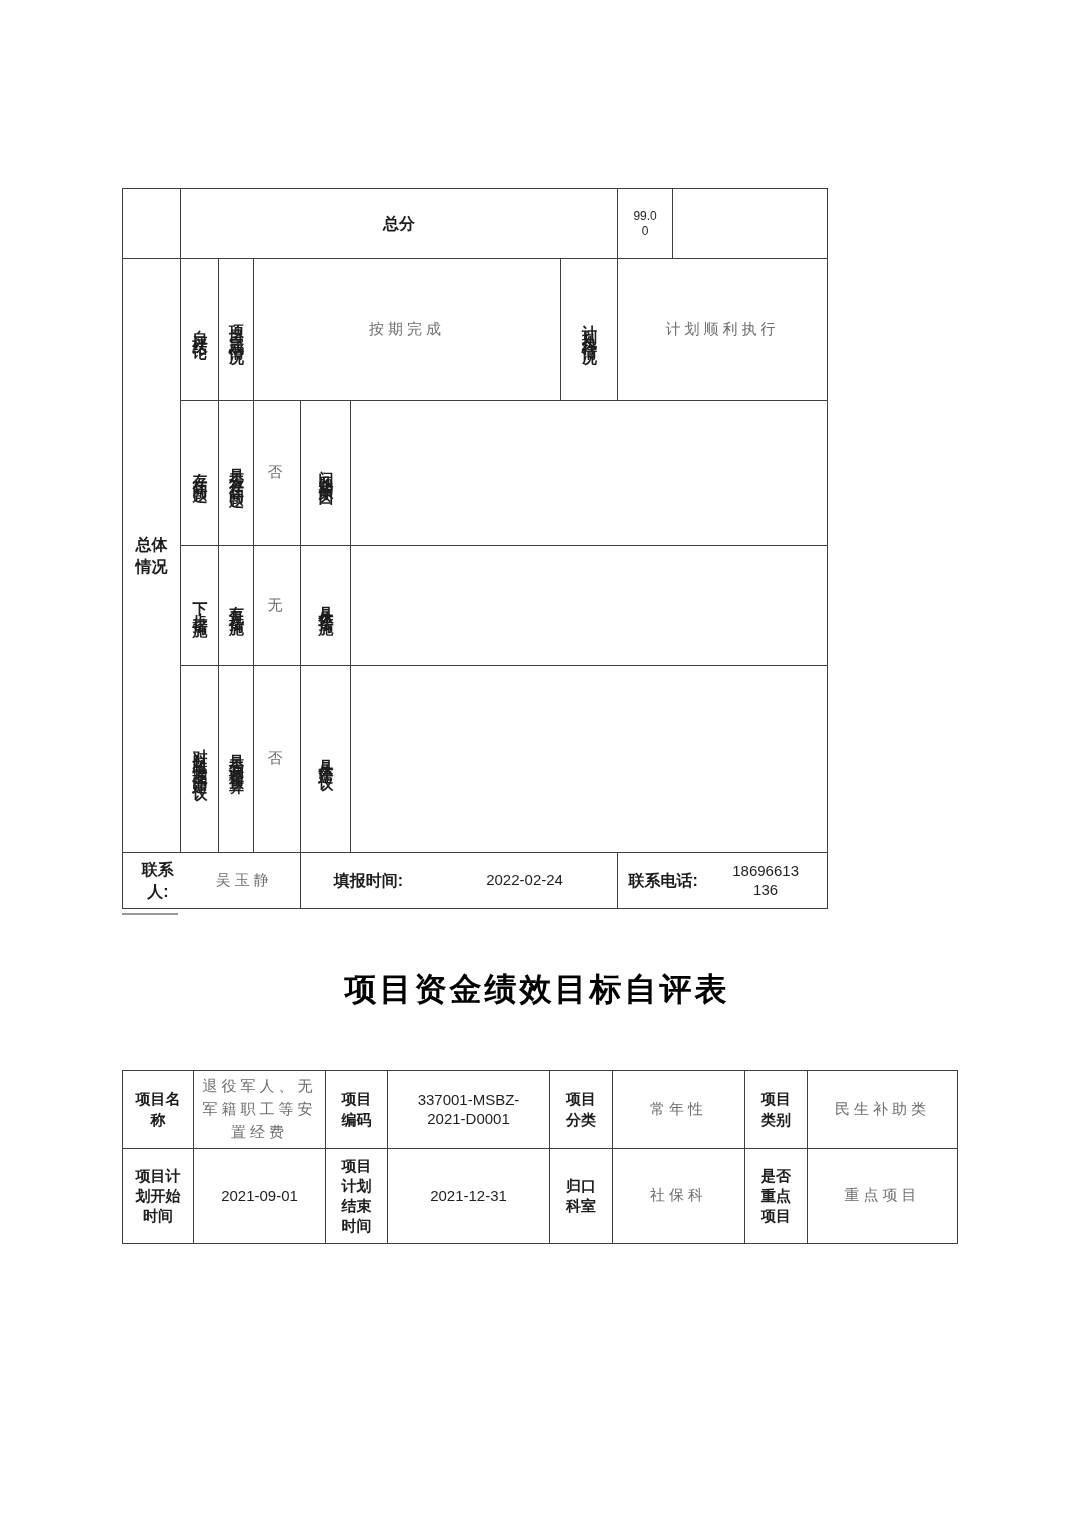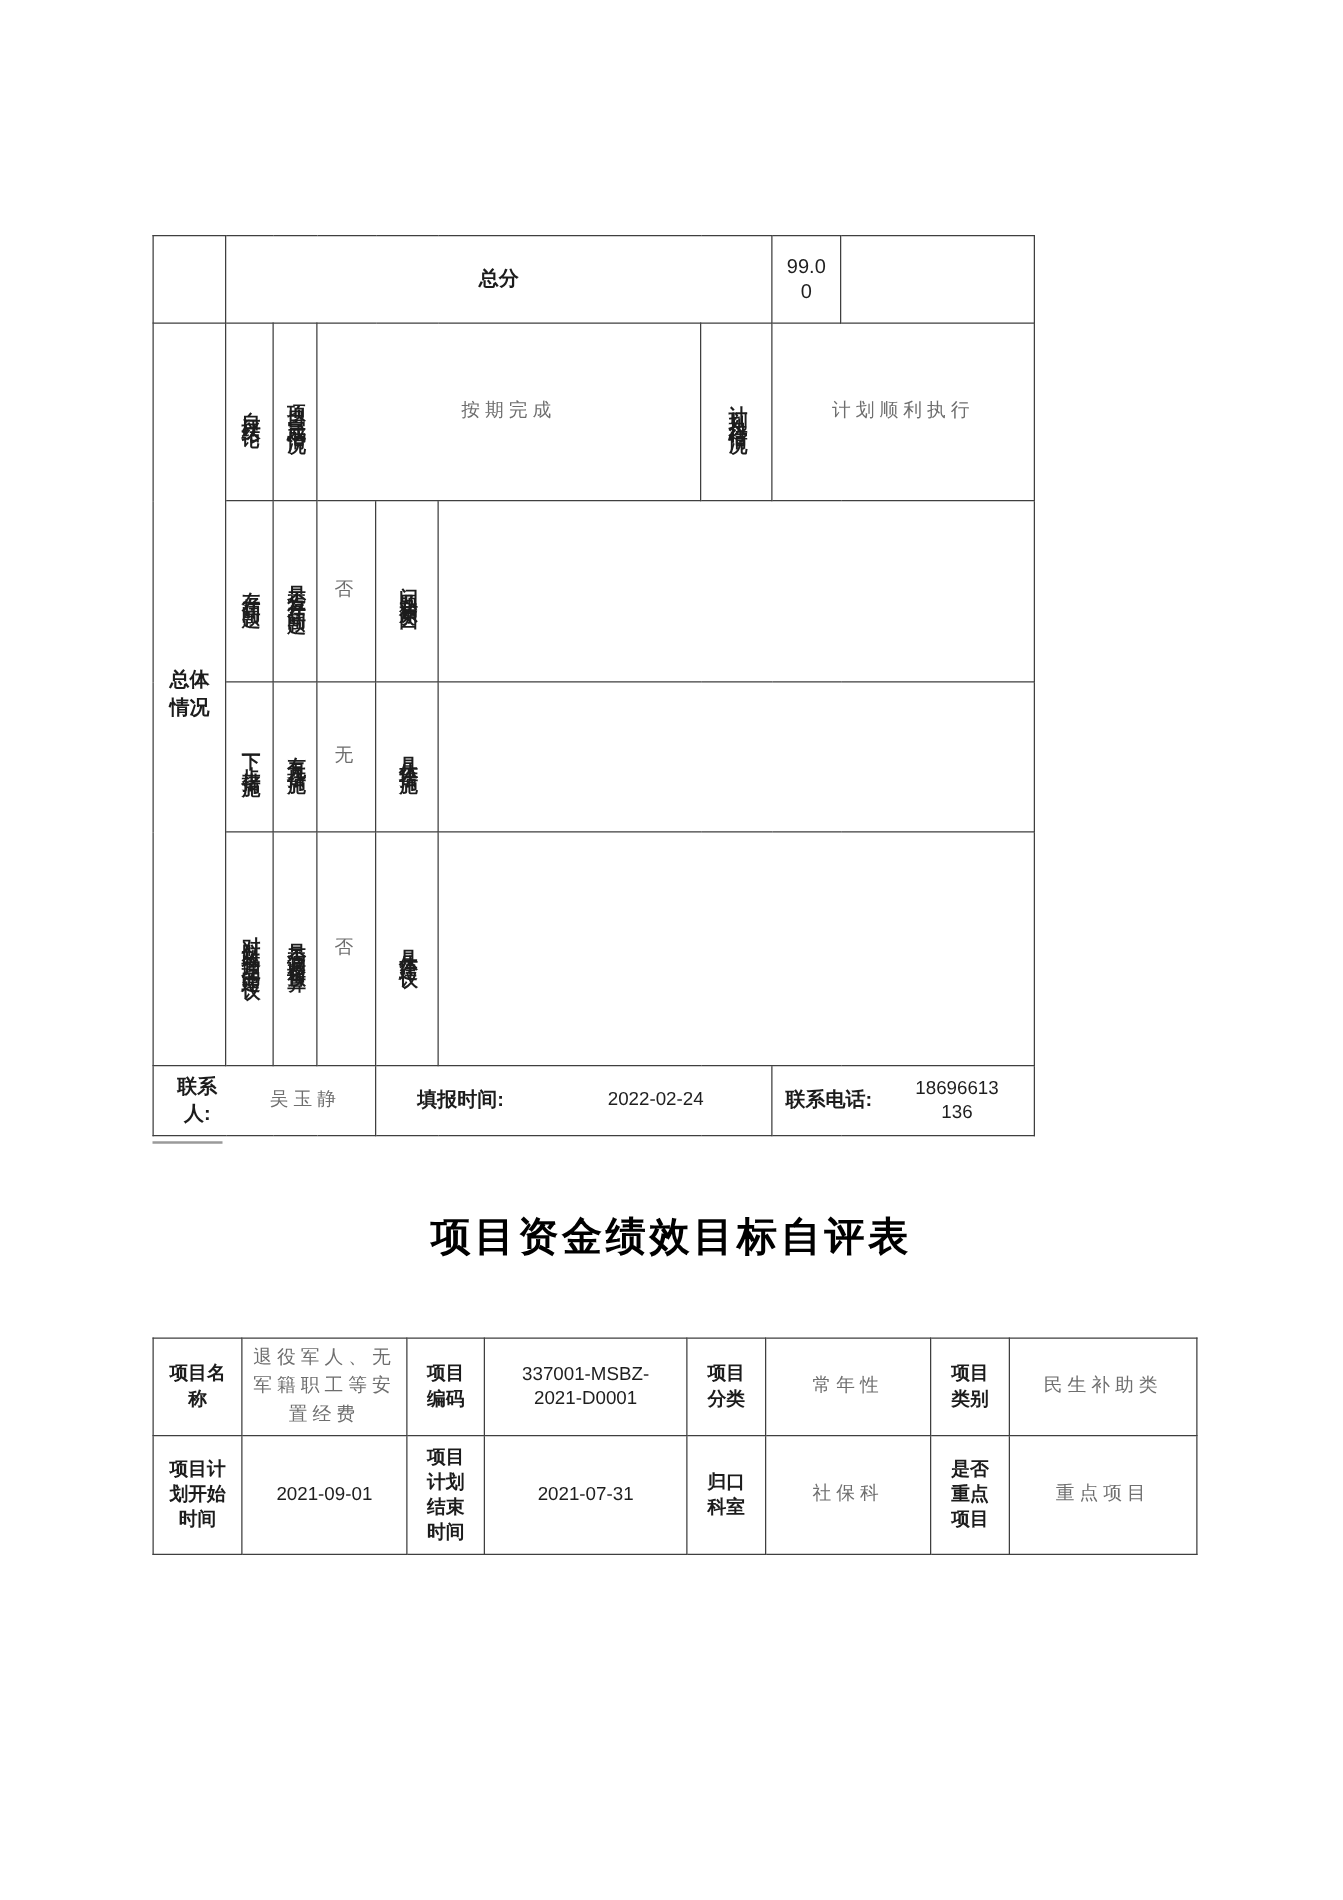--- a/index.html
+++ b/index.html
@@ -18,21 +18,21 @@
        letter-spacing:4px;white-space:pre-line;line-height:1.55;}
   .code{font-family:"Liberation Sans","DejaVu Sans",sans-serif;font-size:15px;color:#1f1f1f;
         white-space:pre-line;line-height:1.25;}
   .vt{writing-mode:vertical-lr;text-orientation:upright;letter-spacing:5px;
       display:inline-block;line-height:1.25;}
 
   .upper{left:122px;top:188px;width:705px;}
   .upper tr.rA{height:70px;} .upper tr.rB{height:142px;} .upper tr.rC{height:145px;}
   .upper tr.rD{height:120px;} .upper tr.rE{height:187px;} .upper tr.rF{height:56px;}
 
-  .narrow{display:inline-block;width:37px;word-break:break-all;text-align:center;font-size:16px;}
+  .narrow{display:inline-block;width:37px;word-break:break-all;text-align:center;font-size:12px;}
   .phone-wrap{display:inline-block;width:70px;text-align:center;}
 
   .cellflex{display:flex;align-items:center;justify-content:center;width:100%;height:100%;}
   .cellflex .side{flex:0 0 42%;display:flex;align-items:center;justify-content:center;}
   .cellflex .side-sm{flex:0 0 38%;display:flex;align-items:center;justify-content:center;}
   .cellflex .rest{flex:1 1 auto;display:flex;align-items:center;justify-content:center;}
 
   .doc-title{position:absolute;left:0;top:968px;width:100%;text-align:center;
              font-size:32px;font-weight:bold;letter-spacing:3px;color:#000;}
   .doc-subtitle{position:absolute;left:0;top:1041px;width:100%;text-align:center;
@@ -231,21 +231,21 @@
 划开始
 时间</span></td>
       <td>
         <span class="code">2021-09-01</span></td>
       <td>
         <span class="lbl">项目
 计划
 结束
 时间</span></td>
       <td>
-        <span class="code">2021-07-31</span></td>
+        <span class="code">2021-12-31</span></td>
       <td>
         <span class="lbl">归口
 科室</span></td>
       <td>
         <span class="val">社保科</span></td>
       <td>
         <span class="lbl">是否
 重点
 项目</span></td>
       <td>

